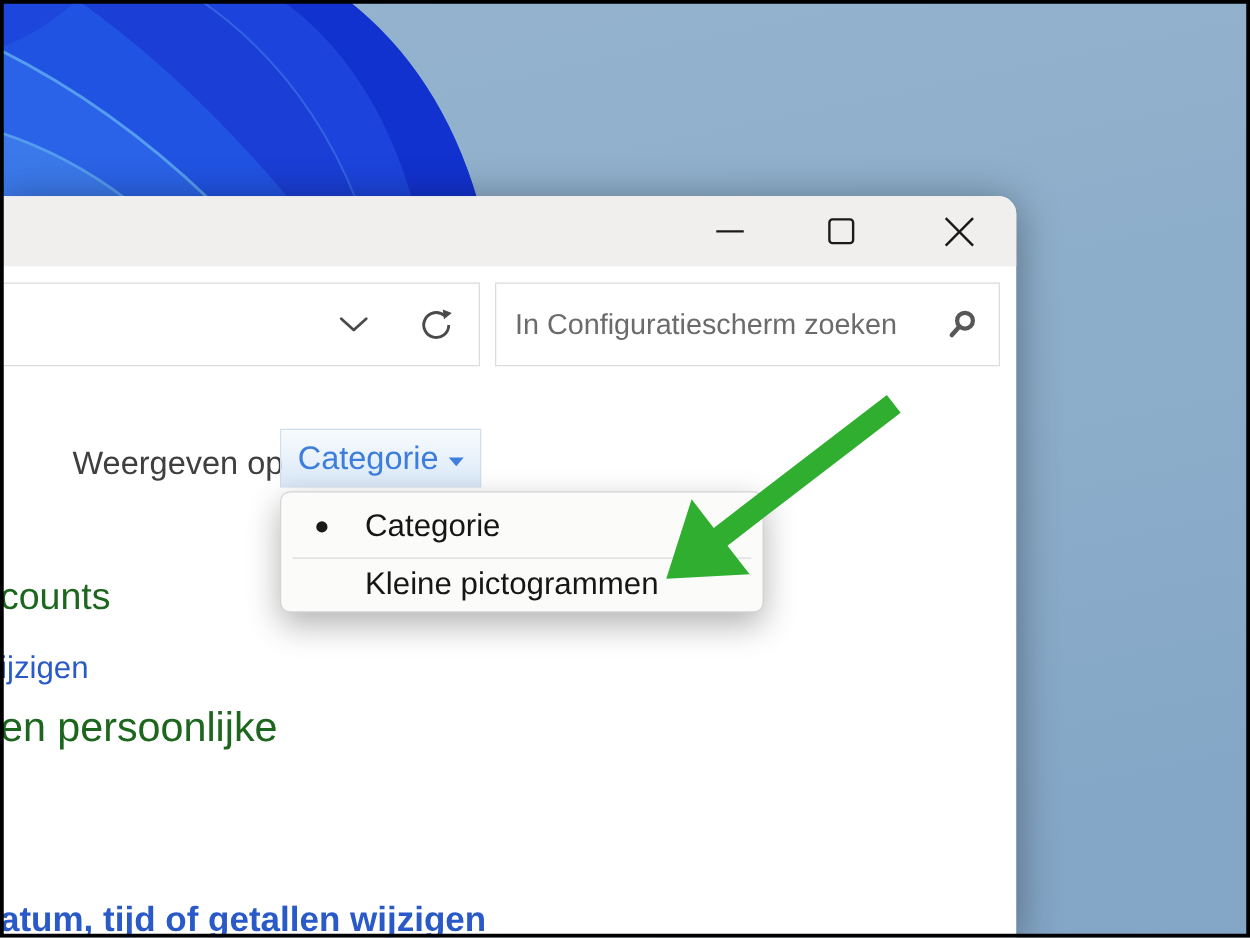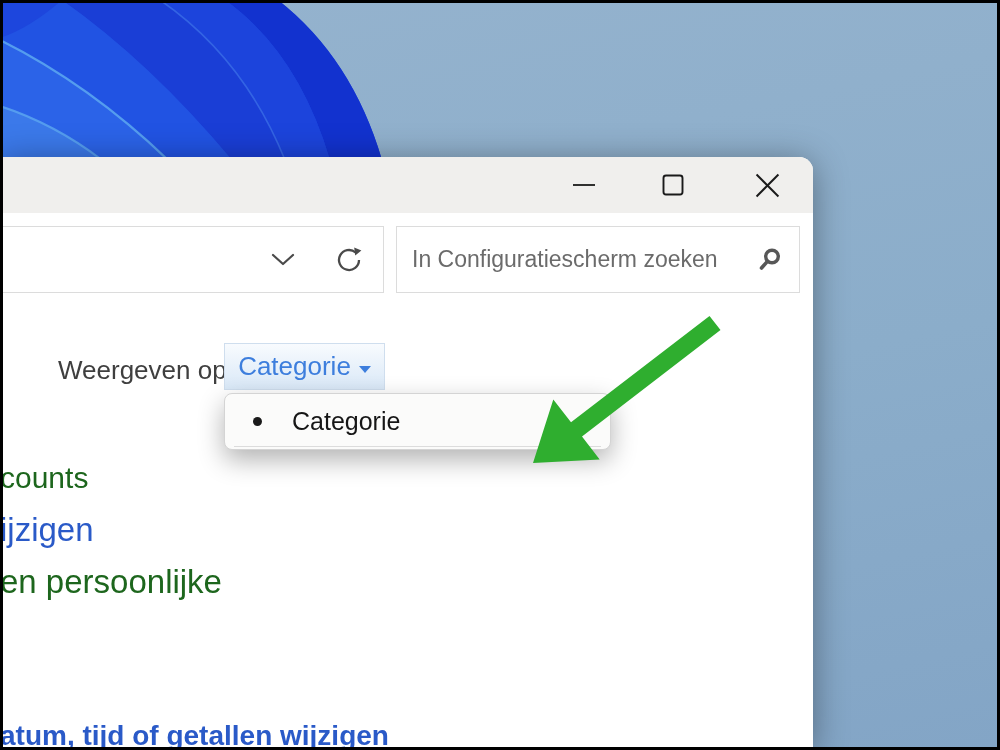--- a/index.html
+++ b/index.html
@@ -74,21 +74,21 @@
   .mi-plain{height:40px;padding-left:67px;}
 
   
   .arrow{position:absolute;left:500px;top:300px;z-index:30;}
 
   
   .frag{position:absolute;left:0;white-space:nowrap;line-height:1.05;}
   .frag-green{color:#1d661d;}
   .frag-link{color:#2a5ac8;cursor:pointer;}
   .f1{top:305px;font-size:30px;}
-  .f2{top:356px;font-size:33px;}
+  .f2{top:364px;font-size:25px;}
   .f3{top:408px;font-size:33px;}
   .f4{top:564px;font-size:28px;font-weight:bold;}
 </style>
 </head>
 <body>
 
 <div class="stage">
 
   <svg class="bloom" width="400" height="160" viewBox="0 0 400 160">
     <path d="M0,0 L278,0 Q352,58 382,160 L0,160 Z" fill="#1d46dd"></path>
@@ -151,20 +151,23 @@
       <span>Categorie</span>
       <span class="caret"></span>
     </div>
 
     <div class="menu">
       <div class="menu-item mi-selected">
         <span class="bullet"></span>
         <span>Categorie</span>
       </div>
       <div class="menu-sep"></div>
+      <div class="menu-item mi-plain">
+        <span>Kleine pictogrammen</span>
+      </div>
     </div>
 
     <div class="frag frag-green f1">counts</div>
     <div class="frag frag-link f2">ijzigen</div>
     <div class="frag frag-green f3">en persoonlijke</div>
     <div class="frag frag-link f4">atum, tijd of getallen wijzigen</div>
   </div>
 
   <svg class="arrow" width="240" height="185" viewBox="0 0 240 185">
     <polygon points="209.5,15.9 71,122.3 53.3,99.4 33,163 99.7,159.4 82,136.5 220.5,30.1" fill="#2fae2f"></polygon>

